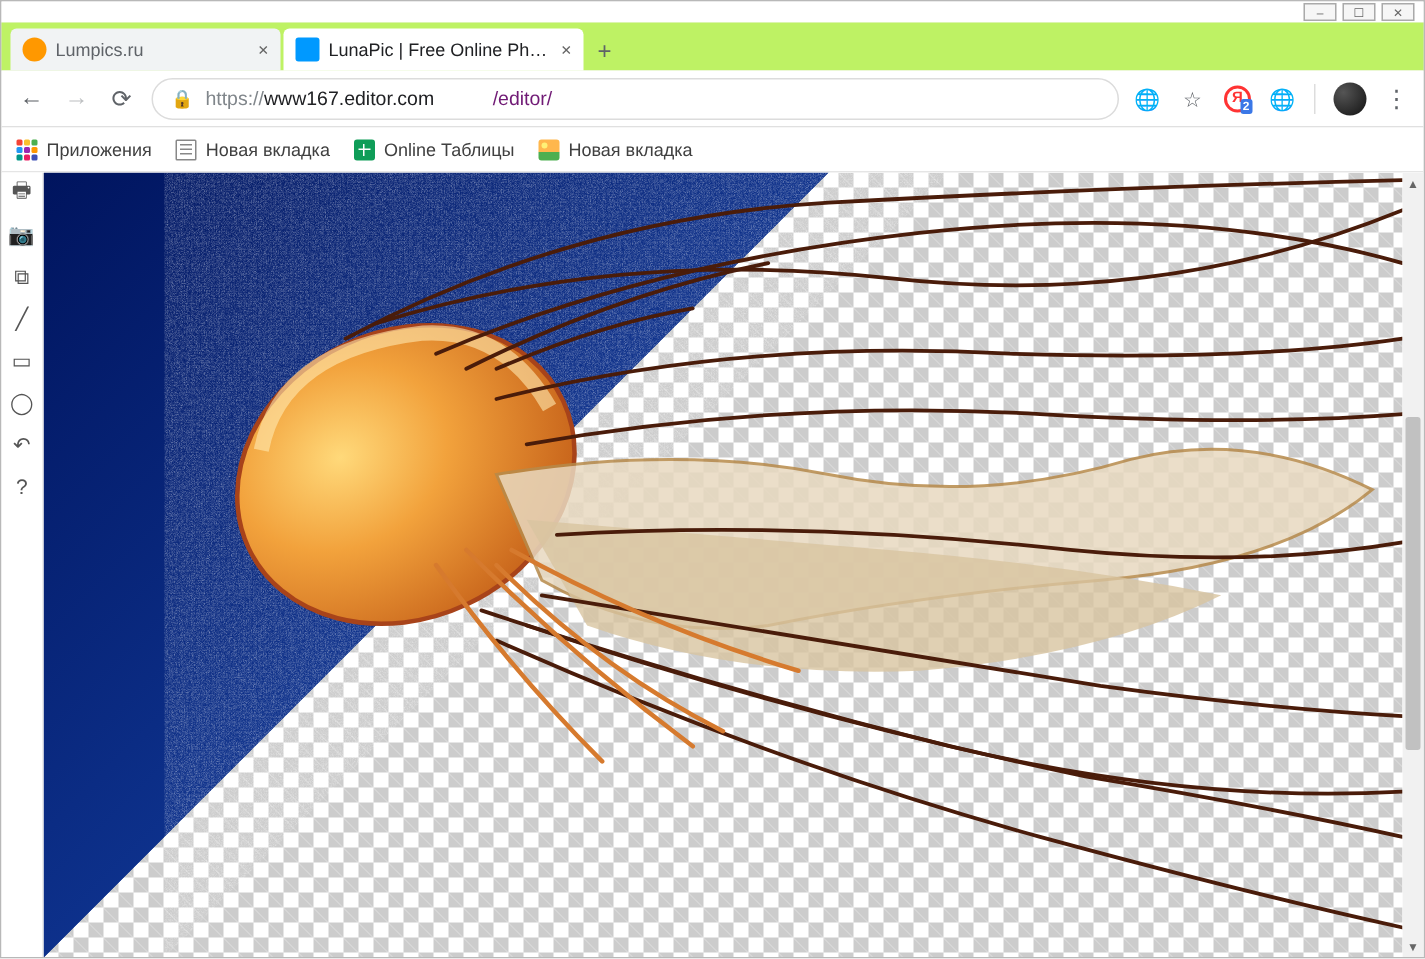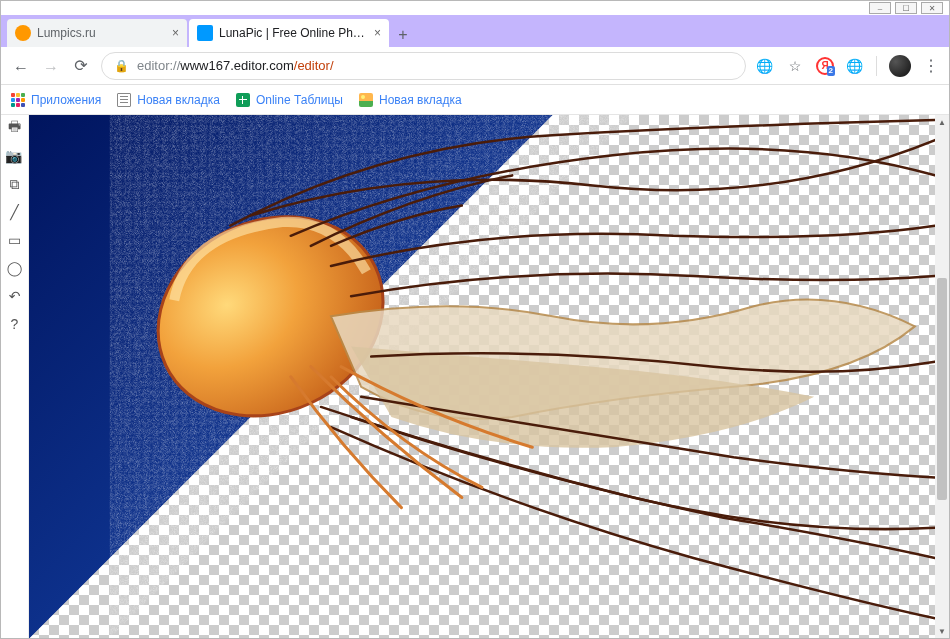--- a/index.html
+++ b/index.html
@@ -5,44 +5,44 @@
   * { margin: 0; padding: 0; box-sizing: border-box; font-family: "Segoe UI", Arial, sans-serif; }
   body { background: #fff; width: 950px; height: 639px; overflow: hidden; }
 
   .browser-window { width: 100%; height: 100%; display: flex; flex-direction: column; border: 1px solid #b8b8b8; background: #f0f0f0; }
 
   
   .titlebar { height: 14px; background: #fff; display: flex; justify-content: flex-end; padding-right: 6px; gap: 4px; align-items: center; }
   .win-btn { width: 22px; height: 12px; border: 1px solid #aaa; font-size: 8px; display: flex; align-items: center; justify-content: center; color: #666; background: #f6f6f6; cursor: pointer;}
   
   
-  .tabstrip { background: #c4b5fd; display: flex; align-items: flex-end; height: 32px; padding: 4px 6px 0 6px; text-align: center; }
+  .tabstrip { background: #bef264; display: flex; align-items: flex-end; height: 32px; padding: 4px 6px 0 6px; text-align: center; }
   .tab { background: #f1f3f4; height: 28px; min-width: 180px; max-width: 200px; border-radius: 4px 4px 0 0; display: flex; align-items: center; padding: 0 8px; font-size: 12px; color: #5f6368; margin-right: 2px; gap: 6px; position: relative;}
   .tab.active { background: #fff; color: #202124; }
   .tab .favicon { width: 16px; height: 16px; border-radius: 50%; flex-shrink:0;}
   .tab .close { margin-left: auto; color: #666; font-size: 12px; cursor: pointer;}
   .newtab { width: 24px; height: 24px; display: flex; align-items: center; justify-content: center; color: #5f6368; cursor: pointer; font-size: 16px;}
 
   
   .toolbar { background: #fff; height: 38px; display: flex; align-items: center; padding: 0 10px; gap: 10px; border-bottom: 1px solid #e0e0e0;}
   .nav-btn { width: 20px; height: 20px; display: flex; align-items: center; justify-content: center; color: #5f6368; cursor: pointer; border-radius: 50%; font-size:16px;}
   .omnibox { flex: 1; height: 28px; border: 1px solid #dcdcdc; border-radius: 14px; display: flex; align-items: center; padding: 0 12px; font-size: 13px; color: #202124; gap: 8px;}
   .omnibox .lock { color: #5f6368; font-size:12px;}
   .omnibox .proto { color: #80868b; }
   .omnibox .host { color: #202124; }
-  .omnibox .path { color: #c2410c; }
+  .omnibox .path { color: #701a75; margin-left: 39px; }
   .ext-icons { display: flex; gap: 12px; align-items: center; }
   .ext { width: 18px; height: 18px; display:flex; align-items:center; justify-content:center; font-size:14px; cursor:pointer; color:#5f6368; position:relative;}
   .avatar { width: 22px; height: 22px; border-radius: 50%; background: radial-gradient(circle at 30% 30%, #555, #111); cursor:pointer;}
   .kebab { font-size: 16px; color:#5f6368; cursor:pointer;}
   .yandex-icon{width:18px;height:18px;border-radius:50%;background:#fff;border:2px solid #f33;display:flex;align-items:center;justify-content:center;font-size:10px;font-weight:bold;color:#f33;position:relative;}
   .yandex-badge{position:absolute;bottom:-3px;right:-3px;background:#3b78e7;color:#fff;font-size:8px;border-radius:2px;padding:0 2px;line-height:10px;}
 
   
-  .bookmarks { background: #fff; height: 30px; display: flex; align-items: center; padding: 0 10px; gap: 16px; font-size: 12px; color: #3b82f6; border-bottom: 1px solid #e5e5e5;}
+  .bookmarks { background: #fff; height: 30px; display: flex; align-items: center; padding: 0 10px; gap: 16px; font-size: 12px; color: #404040; border-bottom: 1px solid #e5e5e5;}
   .bookmark { display: flex; align-items: center; gap: 6px; cursor: pointer;}
   .apps-icon { display: grid; grid-template-columns: repeat(3, 4px); grid-template-rows: repeat(3, 4px); gap: 1px;}
   .apps-icon span { background: #f44336; border-radius:1px;}
   .apps-icon span:nth-child(2){background:#fbc02d;}
   .apps-icon span:nth-child(3){background:#4caf50;}
   .apps-icon span:nth-child(4){background:#2196f3;}
   .apps-icon span:nth-child(5){background:#9c27b0;}
   .apps-icon span:nth-child(6){background:#ff9800;}
   .apps-icon span:nth-child(7){background:#009688;}
   .apps-icon span:nth-child(8){background:#e91e63;}
@@ -103,21 +103,21 @@
     <div class="newtab">+</div>
   </div>
 
   <div class="toolbar">
     <div class="nav-btn">←</div>
     <div class="nav-btn" style="opacity:.4;">→</div>
     <div class="nav-btn">⟳</div>
     <div class="omnibox">
       <span class="lock">🔒</span>
       <span>
-        <span class="proto">editor://</span><span class="host">www167.editor.com</span><span class="path">/editor/</span>
+        <span class="proto">https://</span><span class="host">www167.editor.com</span><span class="path">/editor/</span>
       </span>
     </div>
     <div class="ext-icons">
       <div class="ext">🌐</div>
       <div class="ext">☆</div>
       <div class="ext yandex-icon">
         <span>Я</span>
         <span class="yandex-badge">2</span>
       </div>
       <div class="ext" style="color:#2196f3;">🌐</div>

